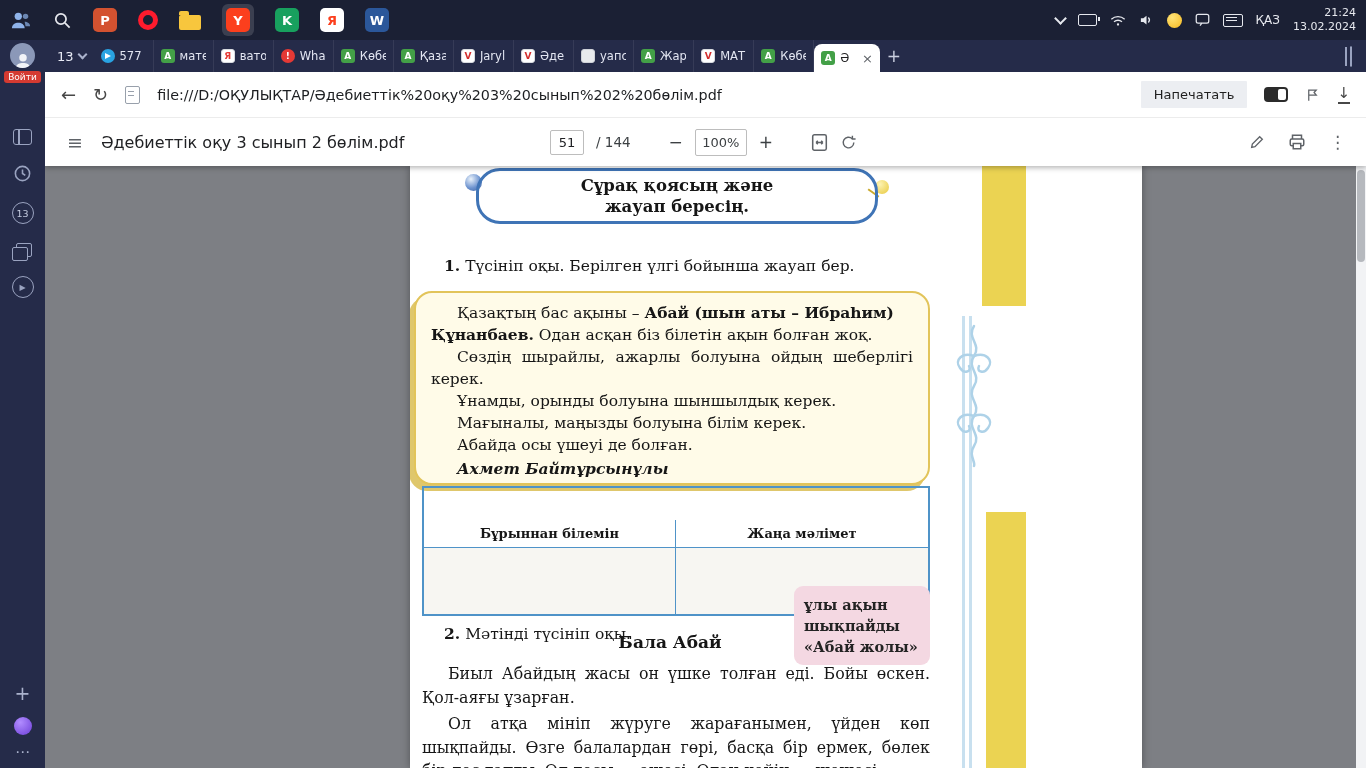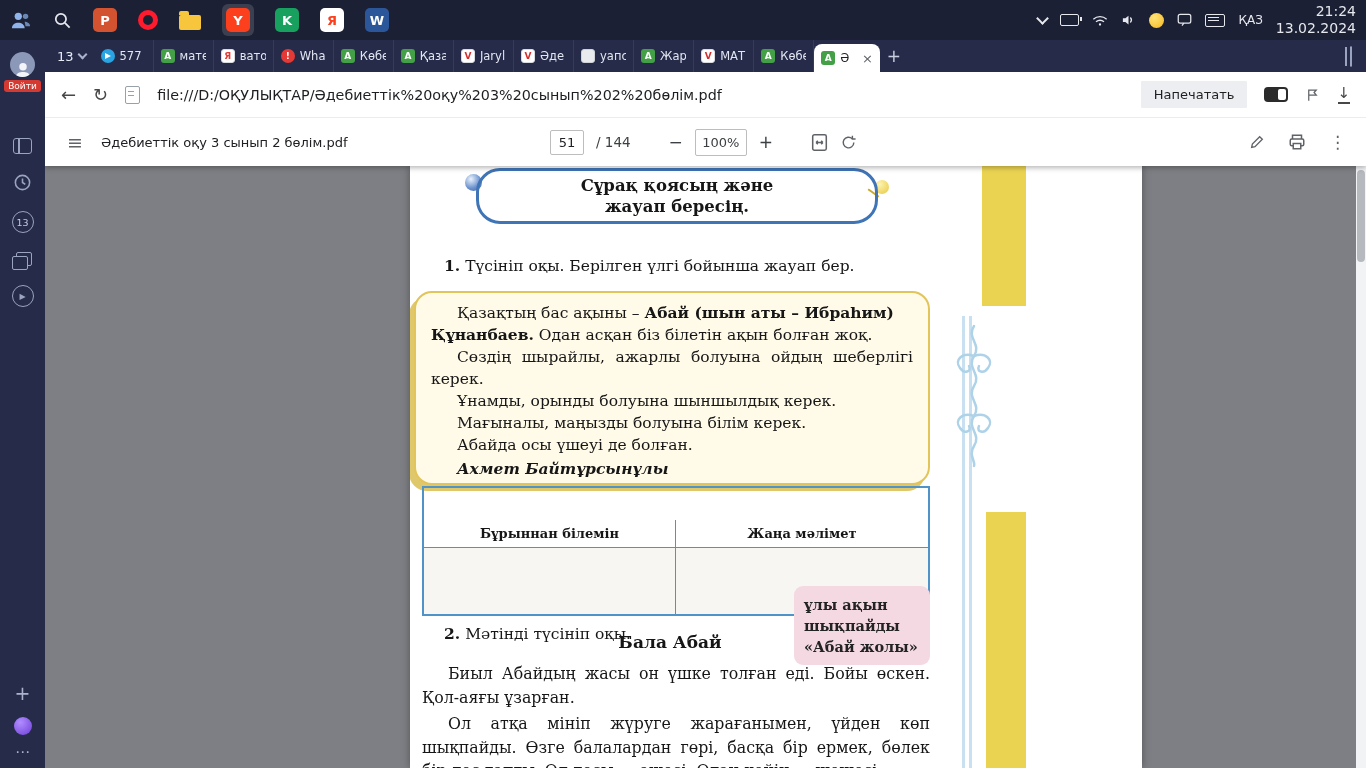--- a/index.html
+++ b/index.html
@@ -25,25 +25,25 @@
   .tray{display:flex;align-items:center;gap:13px;color:#e6e8ee;}
   .chev{width:7px;height:7px;border-left:2px solid #e6e8ee;border-bottom:2px solid #e6e8ee;
         transform:rotate(-45deg);display:inline-block;margin-top:-3px;}
   .battery{width:17px;height:10px;border:1.5px solid #e6e8ee;border-radius:2px;position:relative;}
   .battery::after{content:"";position:absolute;right:-4px;top:2px;width:2px;height:4px;background:#e6e8ee;}
   .alice-dot{width:15px;height:15px;border-radius:50%;background:radial-gradient(circle at 35% 30%,#ffe477,#f5b820);}
   .keybd{width:18px;height:11px;border:1.5px solid #e6e8ee;border-radius:2px;position:relative;}
   .keybd::after{content:"";position:absolute;left:2px;top:2px;width:11px;height:1.5px;
         background:#e6e8ee;box-shadow:0 3px 0 #e6e8ee;}
   .tray-lang{font-size:12px;}
-  .tray-clock{font-size:14px;text-align:right;line-height:1.25;}
+  .tray-clock{font-size:11px;text-align:right;line-height:1.25;}
 
   
   .side{position:absolute;top:40px;left:0;bottom:0;width:45px;background:#252b49;z-index:40;
-        display:flex;flex-direction:column;align-items:center;padding-top:12px;box-sizing:border-box;}
+        display:flex;flex-direction:column;align-items:center;padding-top:3px;box-sizing:border-box;}
   .avatar{width:25px;height:25px;border-radius:50%;background:#8b98b8;display:flex;align-items:flex-end;justify-content:center;overflow:hidden;}
   .login-badge{margin-top:3px;background:#d43a31;color:#fff;font-size:9px;padding:1px 4px;border-radius:3px;}
   .side-icons{margin-top:46px;display:flex;flex-direction:column;align-items:center;gap:19px;color:#9aa3c0;}
   .panel-ic{width:17px;height:14px;border:1.7px solid #9aa3c0;border-radius:3px;position:relative;}
   .panel-ic::after{content:"";position:absolute;left:4px;top:0;bottom:0;width:1.7px;background:#9aa3c0;}
   .badge13{width:20px;height:20px;border:1.7px solid #9aa3c0;border-radius:50%;display:flex;align-items:center;justify-content:center;
            font-size:9.5px;color:#c3cadf;}
   .stack-ic{width:14px;height:12px;border:1.7px solid #9aa3c0;border-radius:2px;position:relative;margin-left:3px;}
   .stack-ic::before{content:"";position:absolute;left:-5px;top:3px;width:14px;height:12px;border:1.7px solid #9aa3c0;border-radius:2px;background:#252b49;}
   .play-ic{width:20px;height:20px;border:1.7px solid #9aa3c0;border-radius:50%;display:flex;align-items:center;justify-content:center;
@@ -92,21 +92,21 @@
   .ext-toggle{width:24px;height:15px;background:#2b2b2b;border-radius:4px;position:relative;}
   .ext-toggle::after{content:"";position:absolute;right:2px;top:2px;width:8px;height:11px;background:#fff;border-radius:2px;}
   .dl-wrap{display:flex;flex-direction:column;align-items:center;line-height:1;}
   .dl-wrap .bar{width:12px;height:2px;background:#474747;margin-top:1px;}
 
   
   .pdfbar{position:absolute;top:118px;left:45px;right:0;height:48px;background:#fff;
           display:flex;align-items:center;padding-left:22px;box-sizing:border-box;
           box-shadow:0 2px 5px rgba(0,0,0,.28);z-index:20;}
   .pdf-menu{font-size:19px;color:#5f6368;}
-  .pdf-title{font-size:13px;color:#202124;margin-left:18px;}
+  .pdf-title{font-size:16px;color:#202124;margin-left:18px;}
   .pdf-center{position:absolute;left:505px;display:flex;align-items:center;gap:12px;color:#3c4043;}
   .pg-box{width:34px;height:25px;border:1px solid #bdbdbd;border-radius:2px;text-align:center;
           font-size:13px;color:#202124;font-family:inherit;background:#fff;box-sizing:border-box;padding:0;}
   .pg-total{font-size:13.5px;}
   .zgap{width:14px;}
   .zbtn{font-size:17px;color:#3c4043;}
   .zoom-box{width:50px;height:25px;border:1px solid #bdbdbd;border-radius:2px;display:flex;
             align-items:center;justify-content:center;font-size:13px;}
   .pdf-right{margin-left:auto;margin-right:20px;display:flex;align-items:center;gap:23px;color:#5f6368;}
   .kebab{font-size:17px;}

